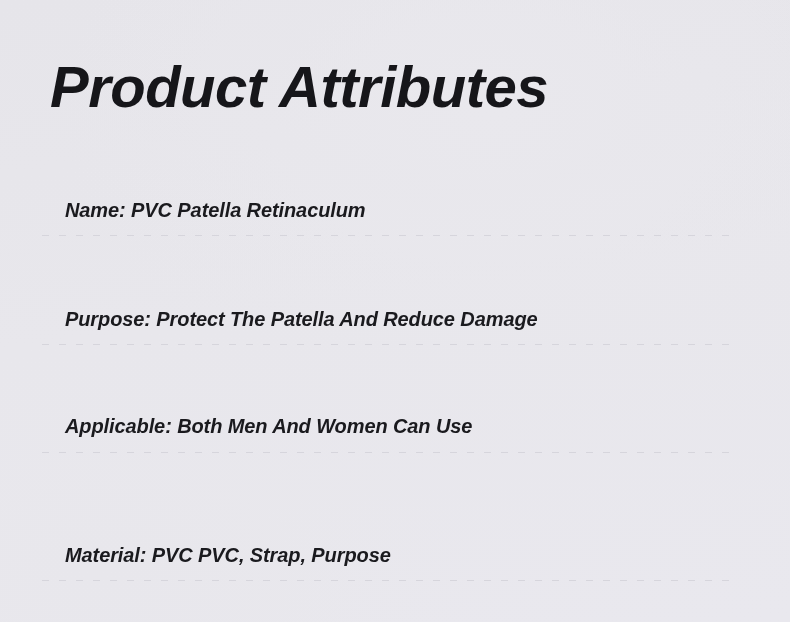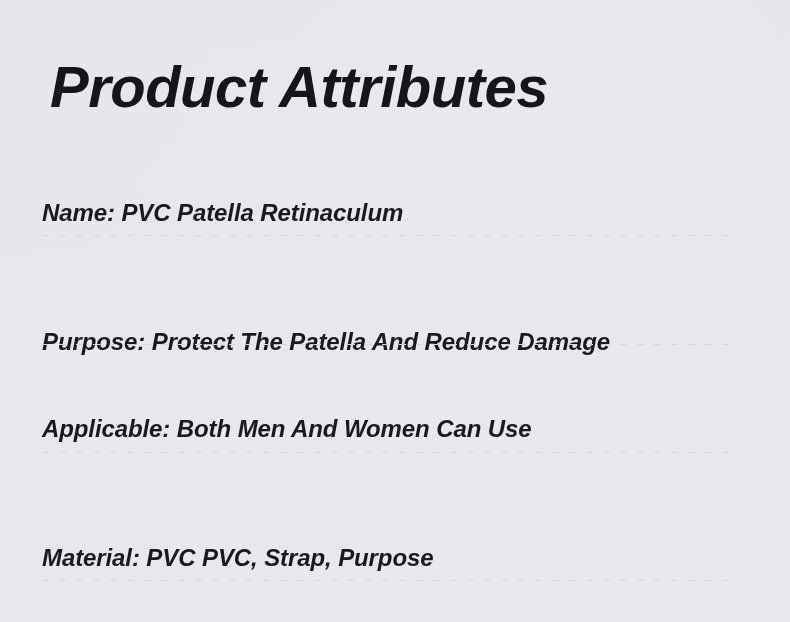--- a/index.html
+++ b/index.html
@@ -45,22 +45,22 @@
     left: 0;
     top: 163px;
     width: 790px;
   }
   .attr-row {
     position: relative;
     box-sizing: border-box;
   }
   .attr-text {
     position: absolute;
-    left: 42px;
-    font-size: 24px;
+    left: 65px;
+    font-size: 20px;
     font-weight: 700;
     font-style: italic;
     letter-spacing: -0.1px;
     color: #1a1a1e;
     white-space: nowrap;
     -webkit-font-smoothing: antialiased;
   }
   .attr-divider {
     position: absolute;
     left: 42px;
@@ -73,21 +73,21 @@
       rgba(214,213,220,0) 7px,
       rgba(214,213,220,0) 17px
     );
     background-size: 17px 1px;
     background-repeat: repeat-x;
   }
 
   
   .attr-row.r0 .attr-text    { top: 36px; }
   .attr-row.r0 .attr-divider { top: 72px; }
-  .attr-row.r1 .attr-text    { top: 145px; margin-top: 20px; }
+  .attr-row.r1 .attr-text    { top: 145px; }
   .attr-row.r1 .attr-divider { top: 181px; }
   .attr-row.r2 .attr-text    { top: 252px; text-align: center; }
   .attr-row.r2 .attr-divider { top: 289px; }
   .attr-row.r3 .attr-text    { top: 381px; }
   .attr-row.r3 .attr-divider { top: 417px; }
 </style>
 </head>
 <body>
 
 <div class="canvas">

